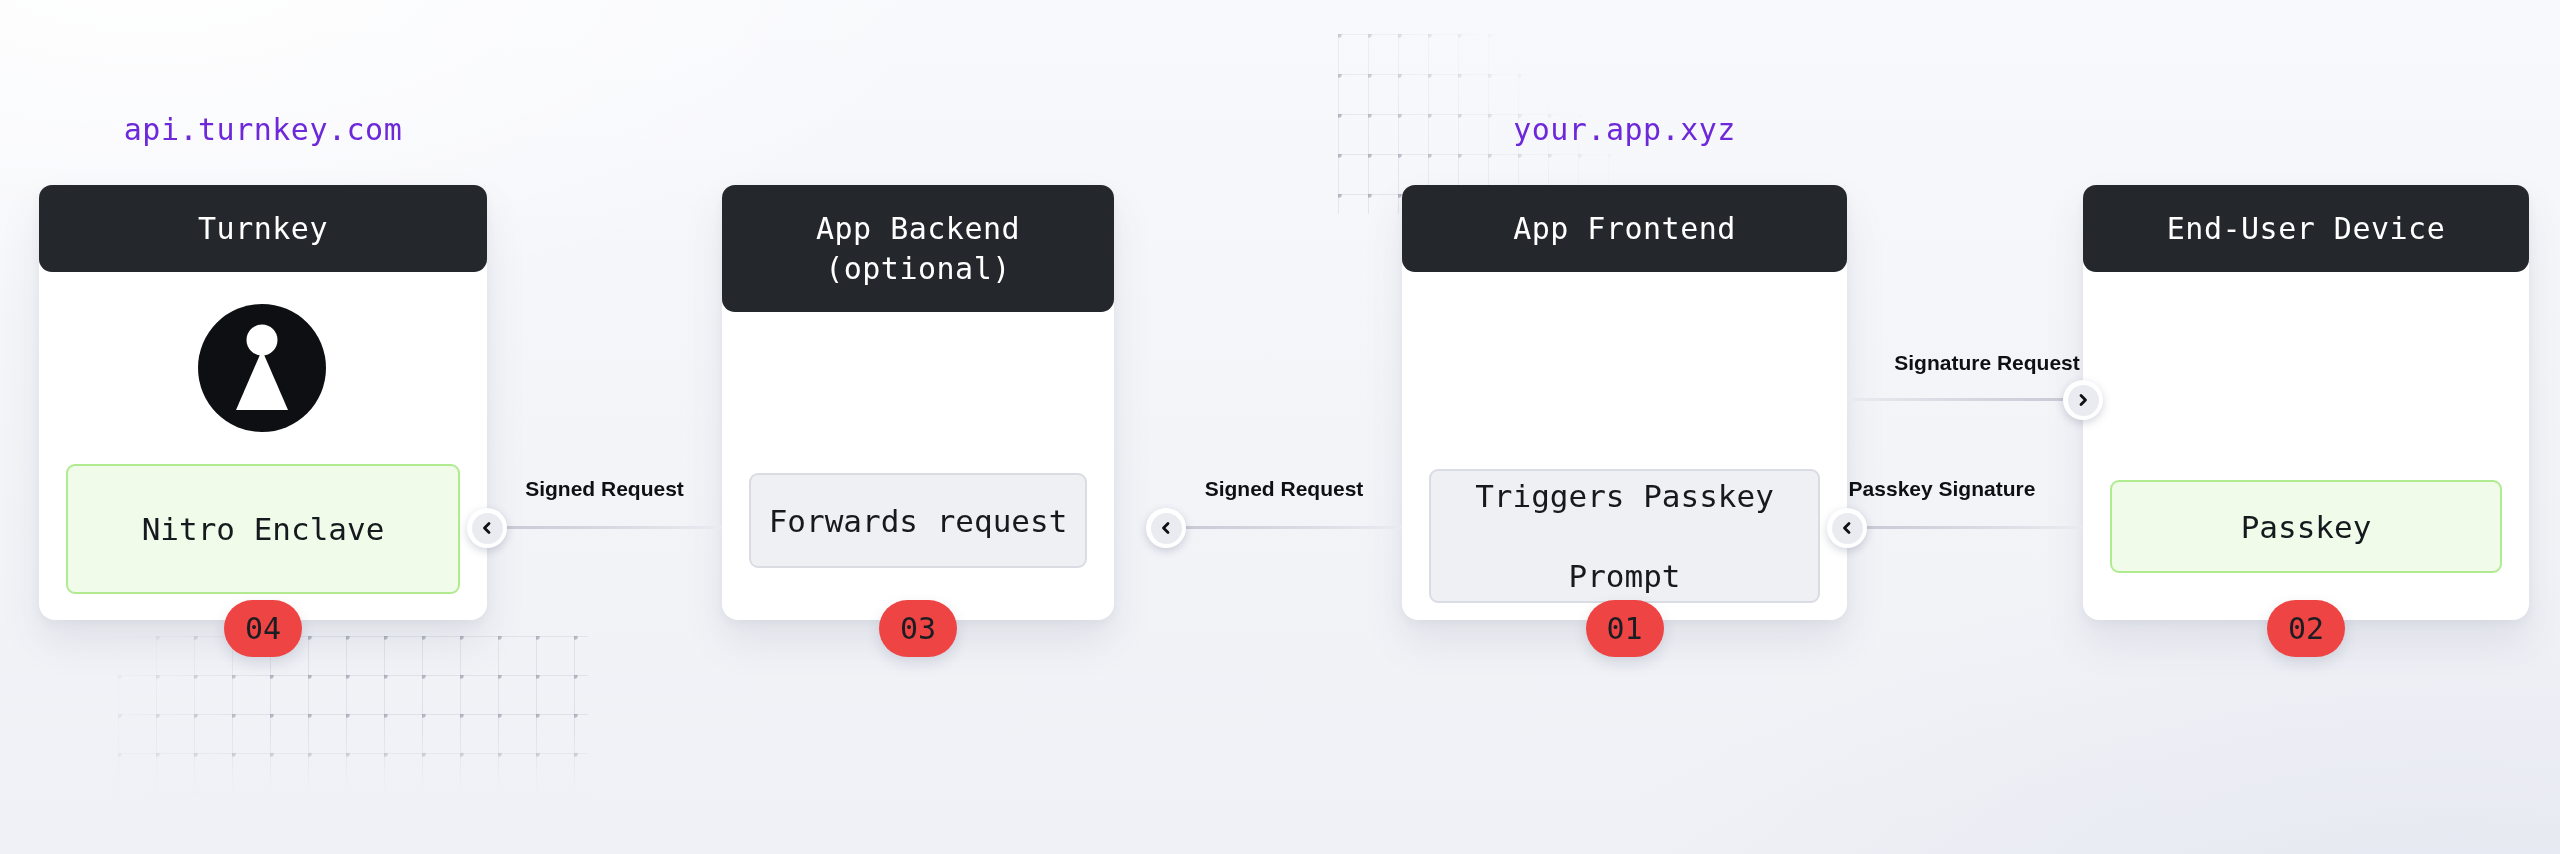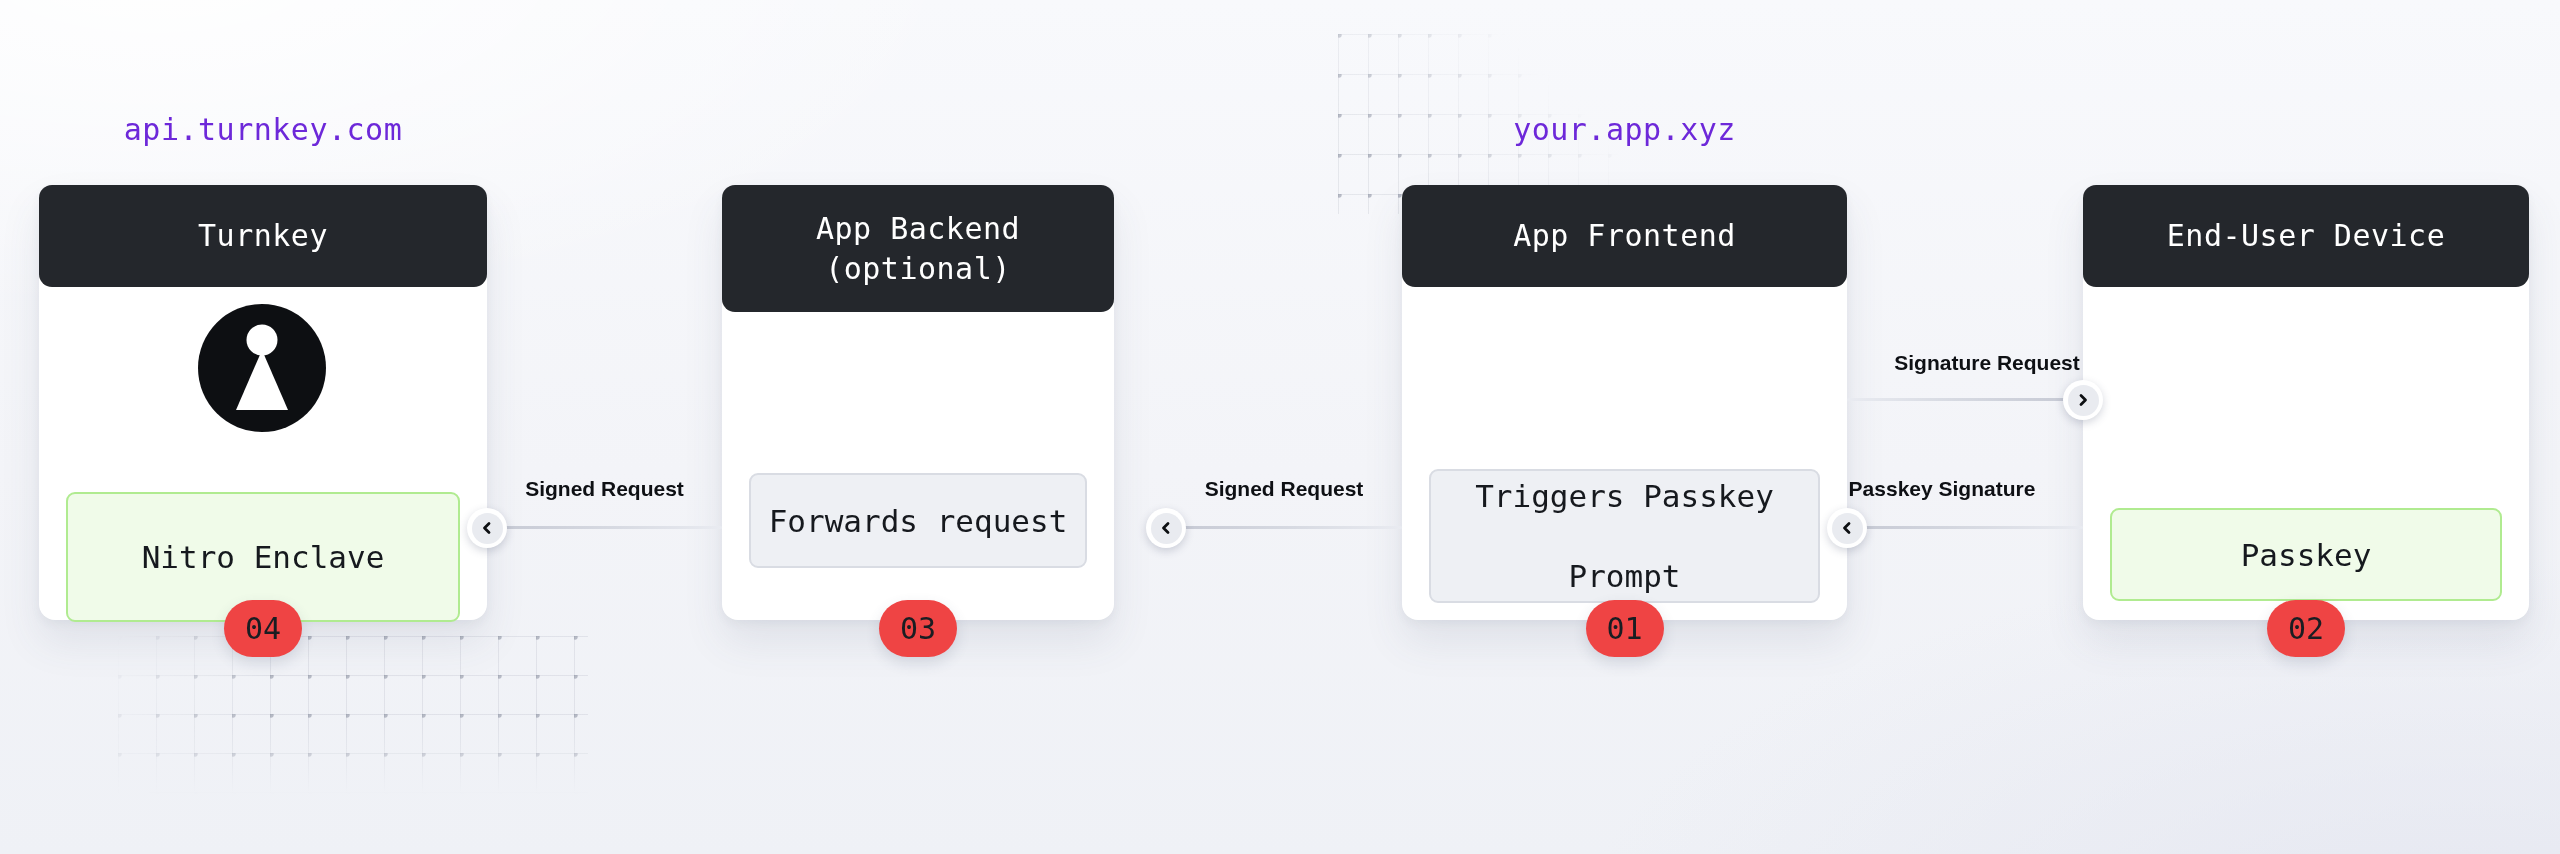--- a/index.html
+++ b/index.html
@@ -77,37 +77,37 @@
     border-radius: 13px;
     color: #ffffff;
     display: flex;
     flex-direction: column;
     align-items: center;
     justify-content: center;
     font-size: 30px;
     line-height: 40px;
     letter-spacing: 0.5px;
   }
-  .card-header.single { height: 102px; }
+  .card-header.single { height: 87px; }
   .card-header.double { height: 127px; }
 
   .inner-box {
     position: absolute;
     left: 27px; right: 27px;
     display: flex;
     flex-direction: column;
     align-items: center;
     justify-content: center;
     border-radius: 9px;
     font-size: 31px;
     line-height: 40px;
     color: #16191e;
     text-align: center;
   }
-  .inner-box.green { background: #f0fbe9; border: 2px solid #b0eb90; margin-top: 28px; }
+  .inner-box.green { background: #f0fbe9; border: 2px solid #b0eb90; }
   .inner-box.gray  { background: #eef0f4; border: 2px solid #d9dce3; }
   .box-c1 { top: 279px; height: 126px; }
   .box-c2 { top: 288px; height: 91px; }
   .box-c3 { top: 284px; height: 130px; gap: 40px; }
   .box-c4 { top: 295px; height: 89px; }
 
   .badge {
     position: absolute;
     left: 50%;
     transform: translateX(-50%);

